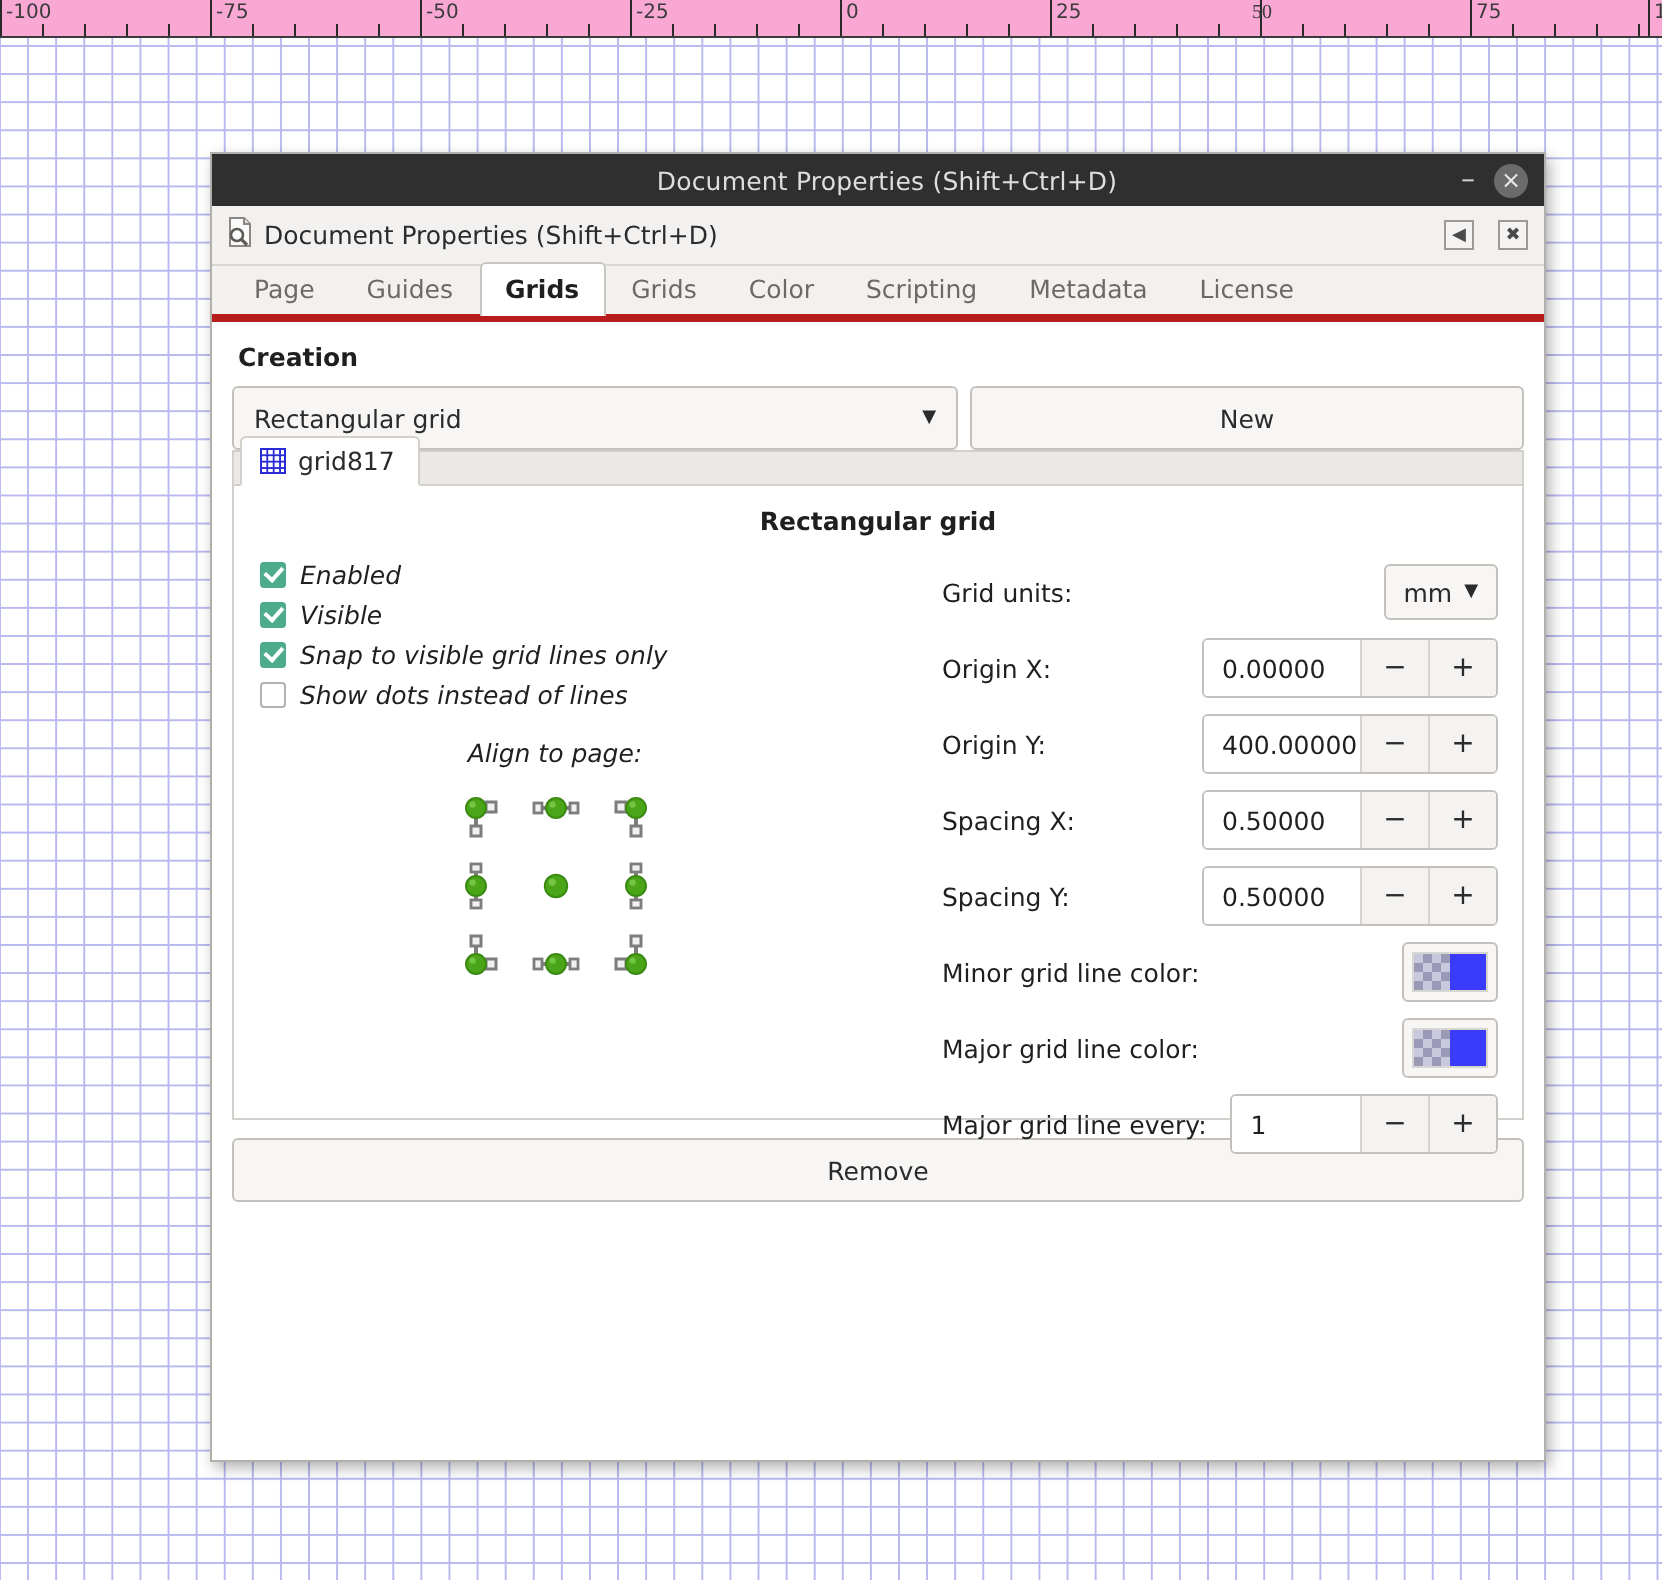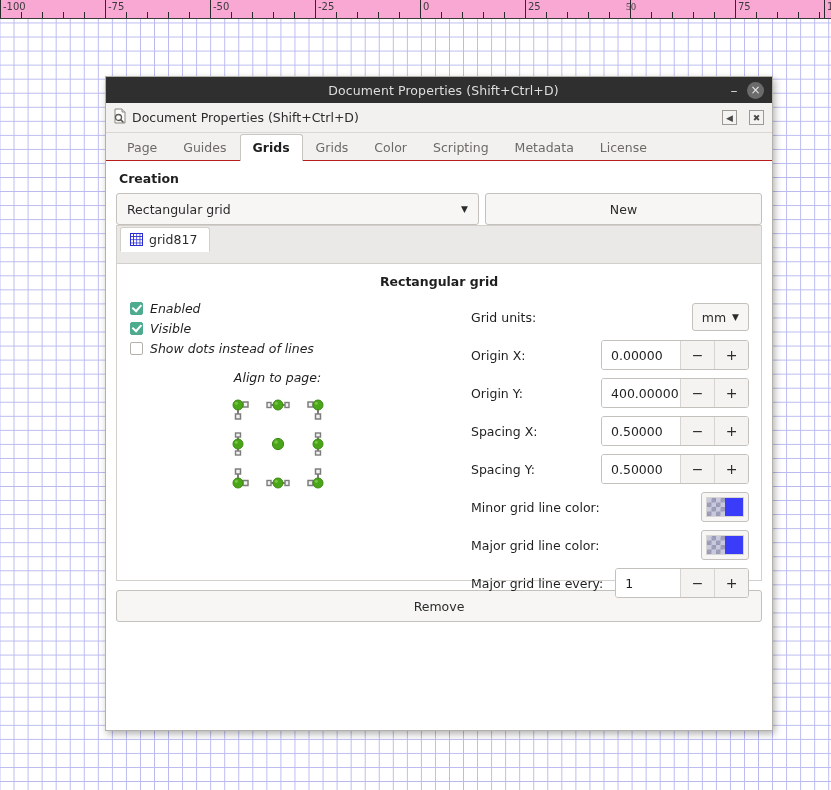--- a/index.html
+++ b/index.html
@@ -121,21 +121,21 @@
     margin-left: 12px;
   }
 
   
   #tabs {
     display: flex;
     align-items: flex-end;
     height: 28px;
     padding-left: 8px;
     background: #f2f1f0;
-    border-bottom: 1px solid #b91c1c;
+    border-bottom: 4px solid #b91c1c;
     flex: 0 0 auto;
   }
   .tab {
     padding: 5px 12px 5px 12px;
     font-size: 12.5px;
     color: #6d6a66;
     border: 1px solid transparent;
     border-bottom: none;
     line-height: 16px;
     position: relative;
@@ -187,22 +187,22 @@
     color: #2b2b2b;
   }
   .btn-new { flex: 1; }
 
   .defined-label { margin-top: 19px; }
 
   
   .grid-notebook { border: none; }
   .gn-tabs {
     display: flex;
-    align-items: flex-start;
-    height: 38px;
+    align-items: flex-end;
+    height: 17px;
     background: #ebe9e7;
     border: 1px solid #d3d0cb;
     border-bottom: none;
     padding-left: 3px;
   }
   .gn-tab {
     background: #ffffff;
     border: 1px solid #d3d0cb;
     border-bottom: 1px solid #ffffff;
     border-radius: 3px 3px 0 0;
@@ -502,20 +502,24 @@
 
             <div class="chk-row">
               <span class="chk on"></span>
               <span class="chk-label">Enabled</span>
             </div>
             <div class="chk-row">
               <span class="chk on"></span>
               <span class="chk-label">Visible</span>
             </div>
             <div class="chk-row">
+              <span class="chk on"></span>
+              <span class="chk-label">Snap to visible grid lines only</span>
+            </div>
+            <div class="chk-row">
               <span class="chk"></span>
               <span class="chk-label">Show dots instead of lines</span>
             </div>
 
             <div class="align-label">Align to page:</div>
 
             <div class="anchor-grid">
               <span class="anchor">
                 <svg width="24" height="24" viewBox="0 0 24 24">
                   <line x1="12" y1="11" x2="12" y2="20" stroke="#7d7d7d" stroke-width="2"></line>

